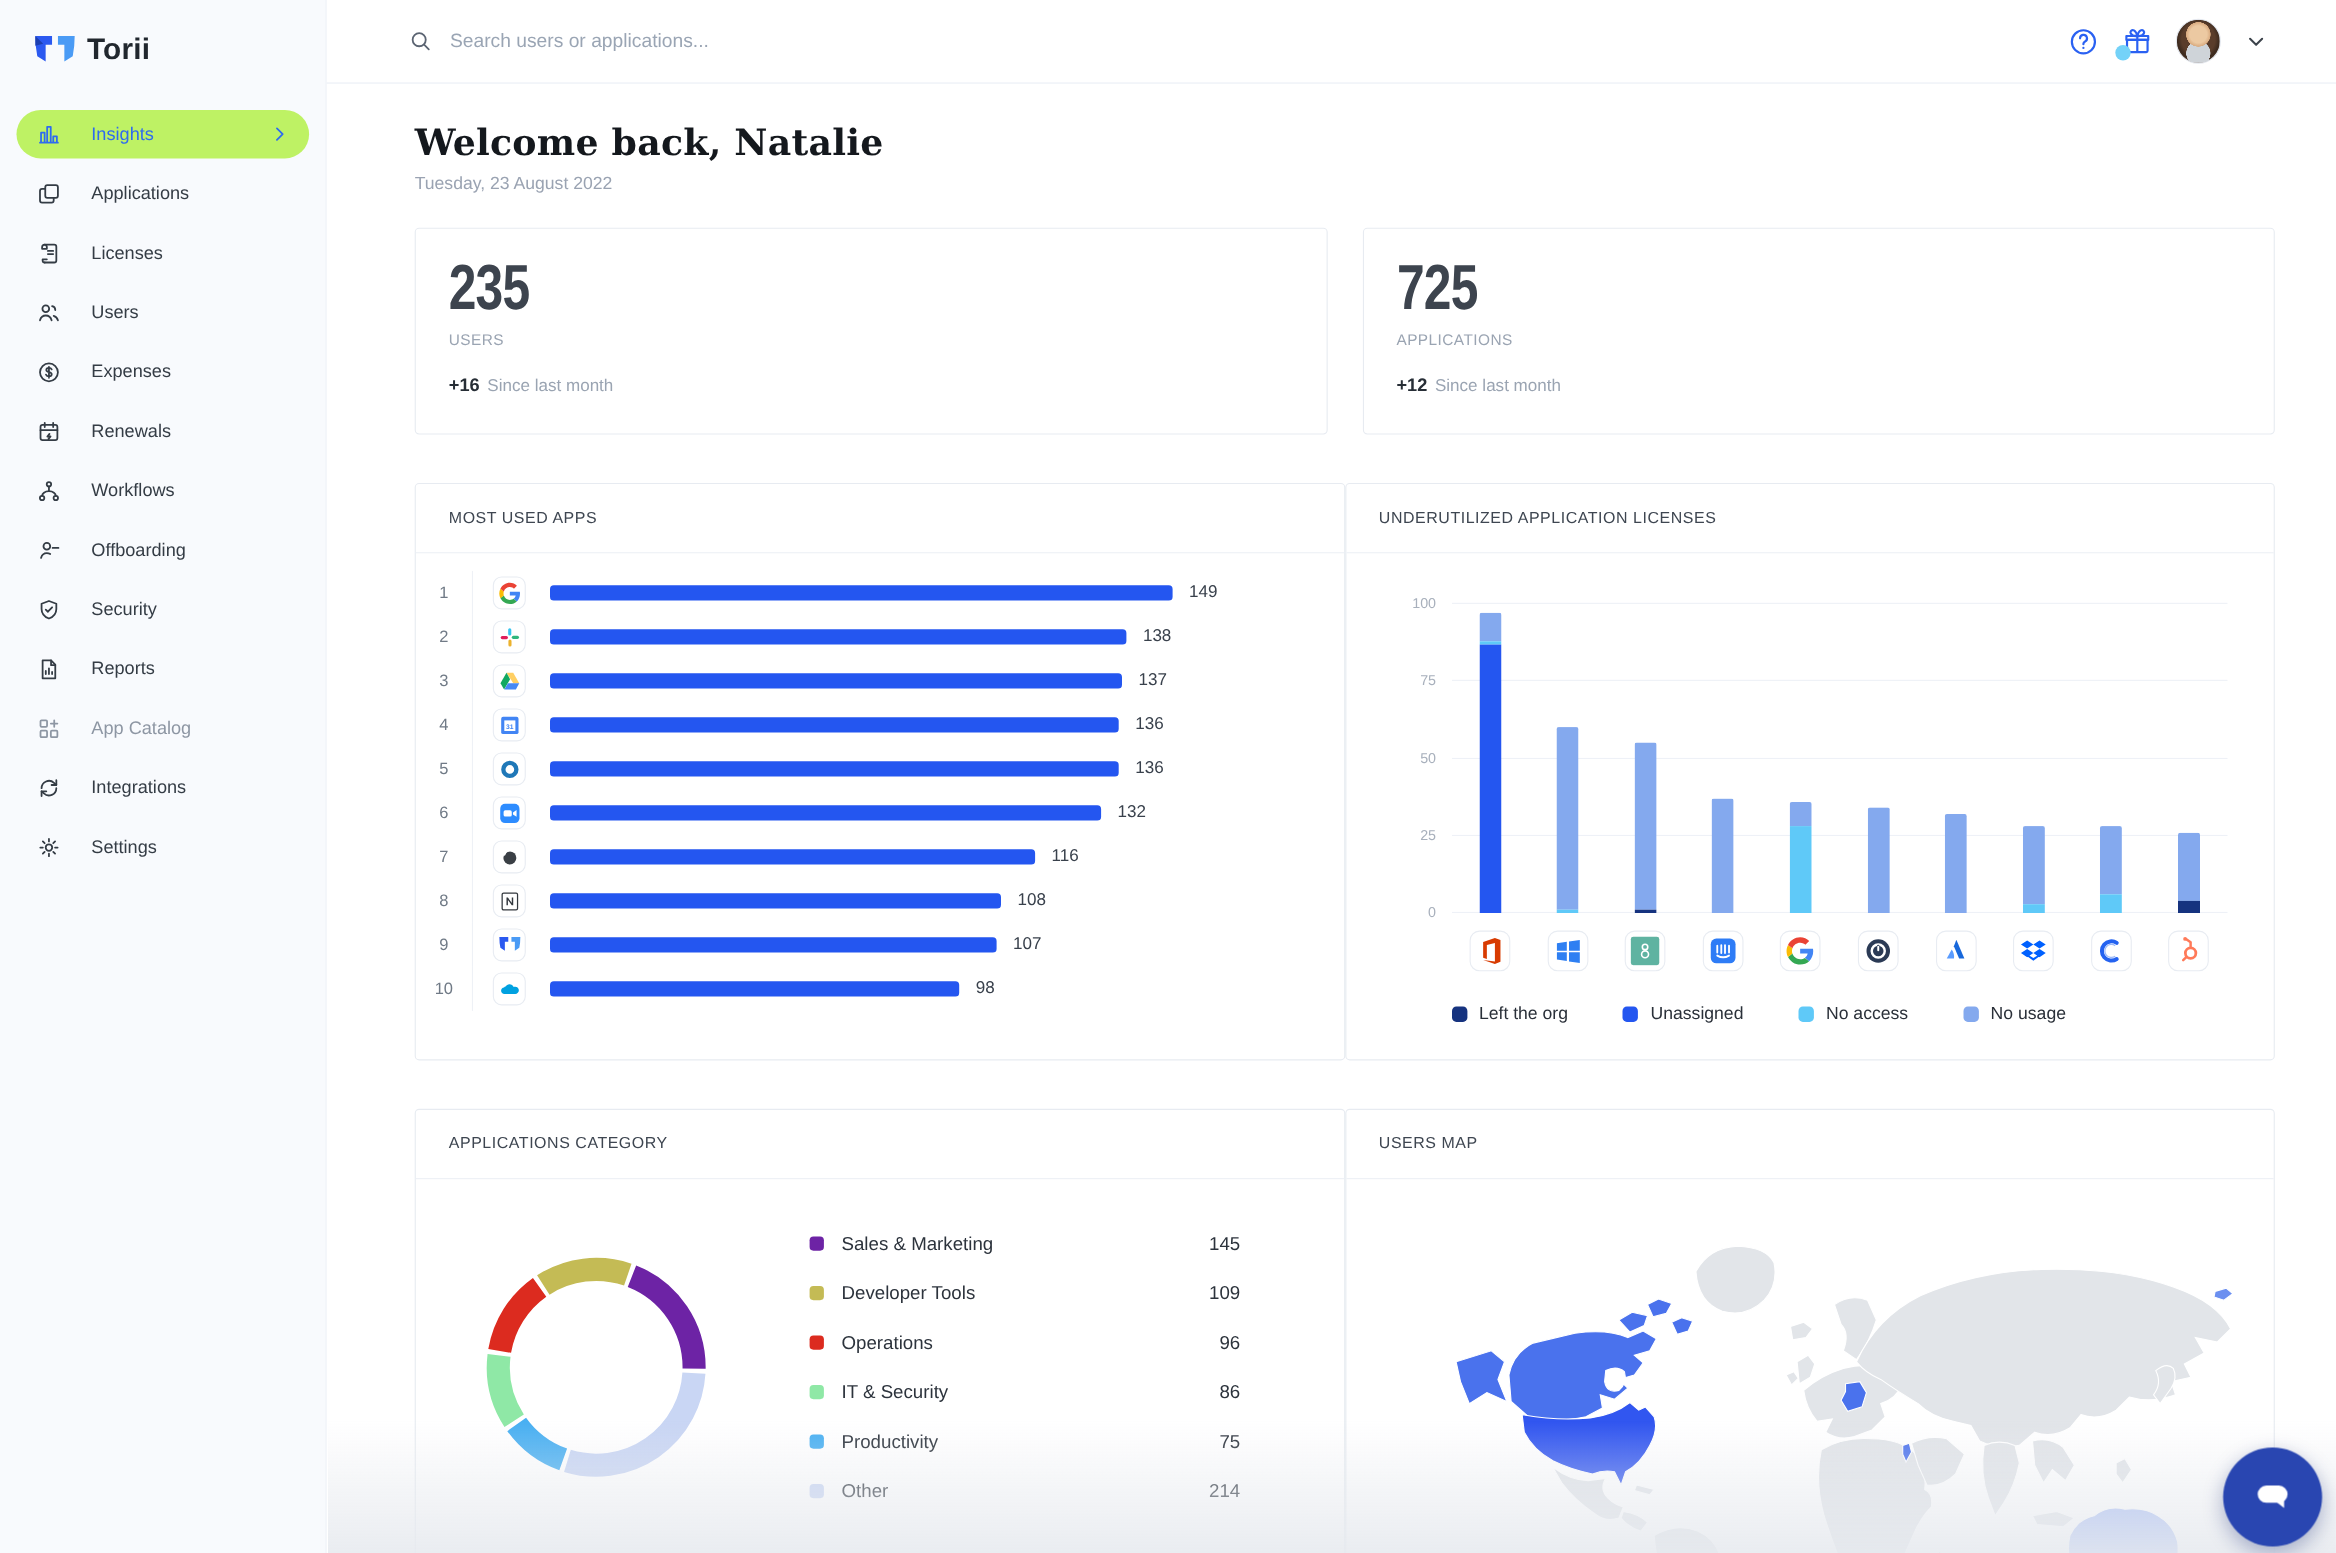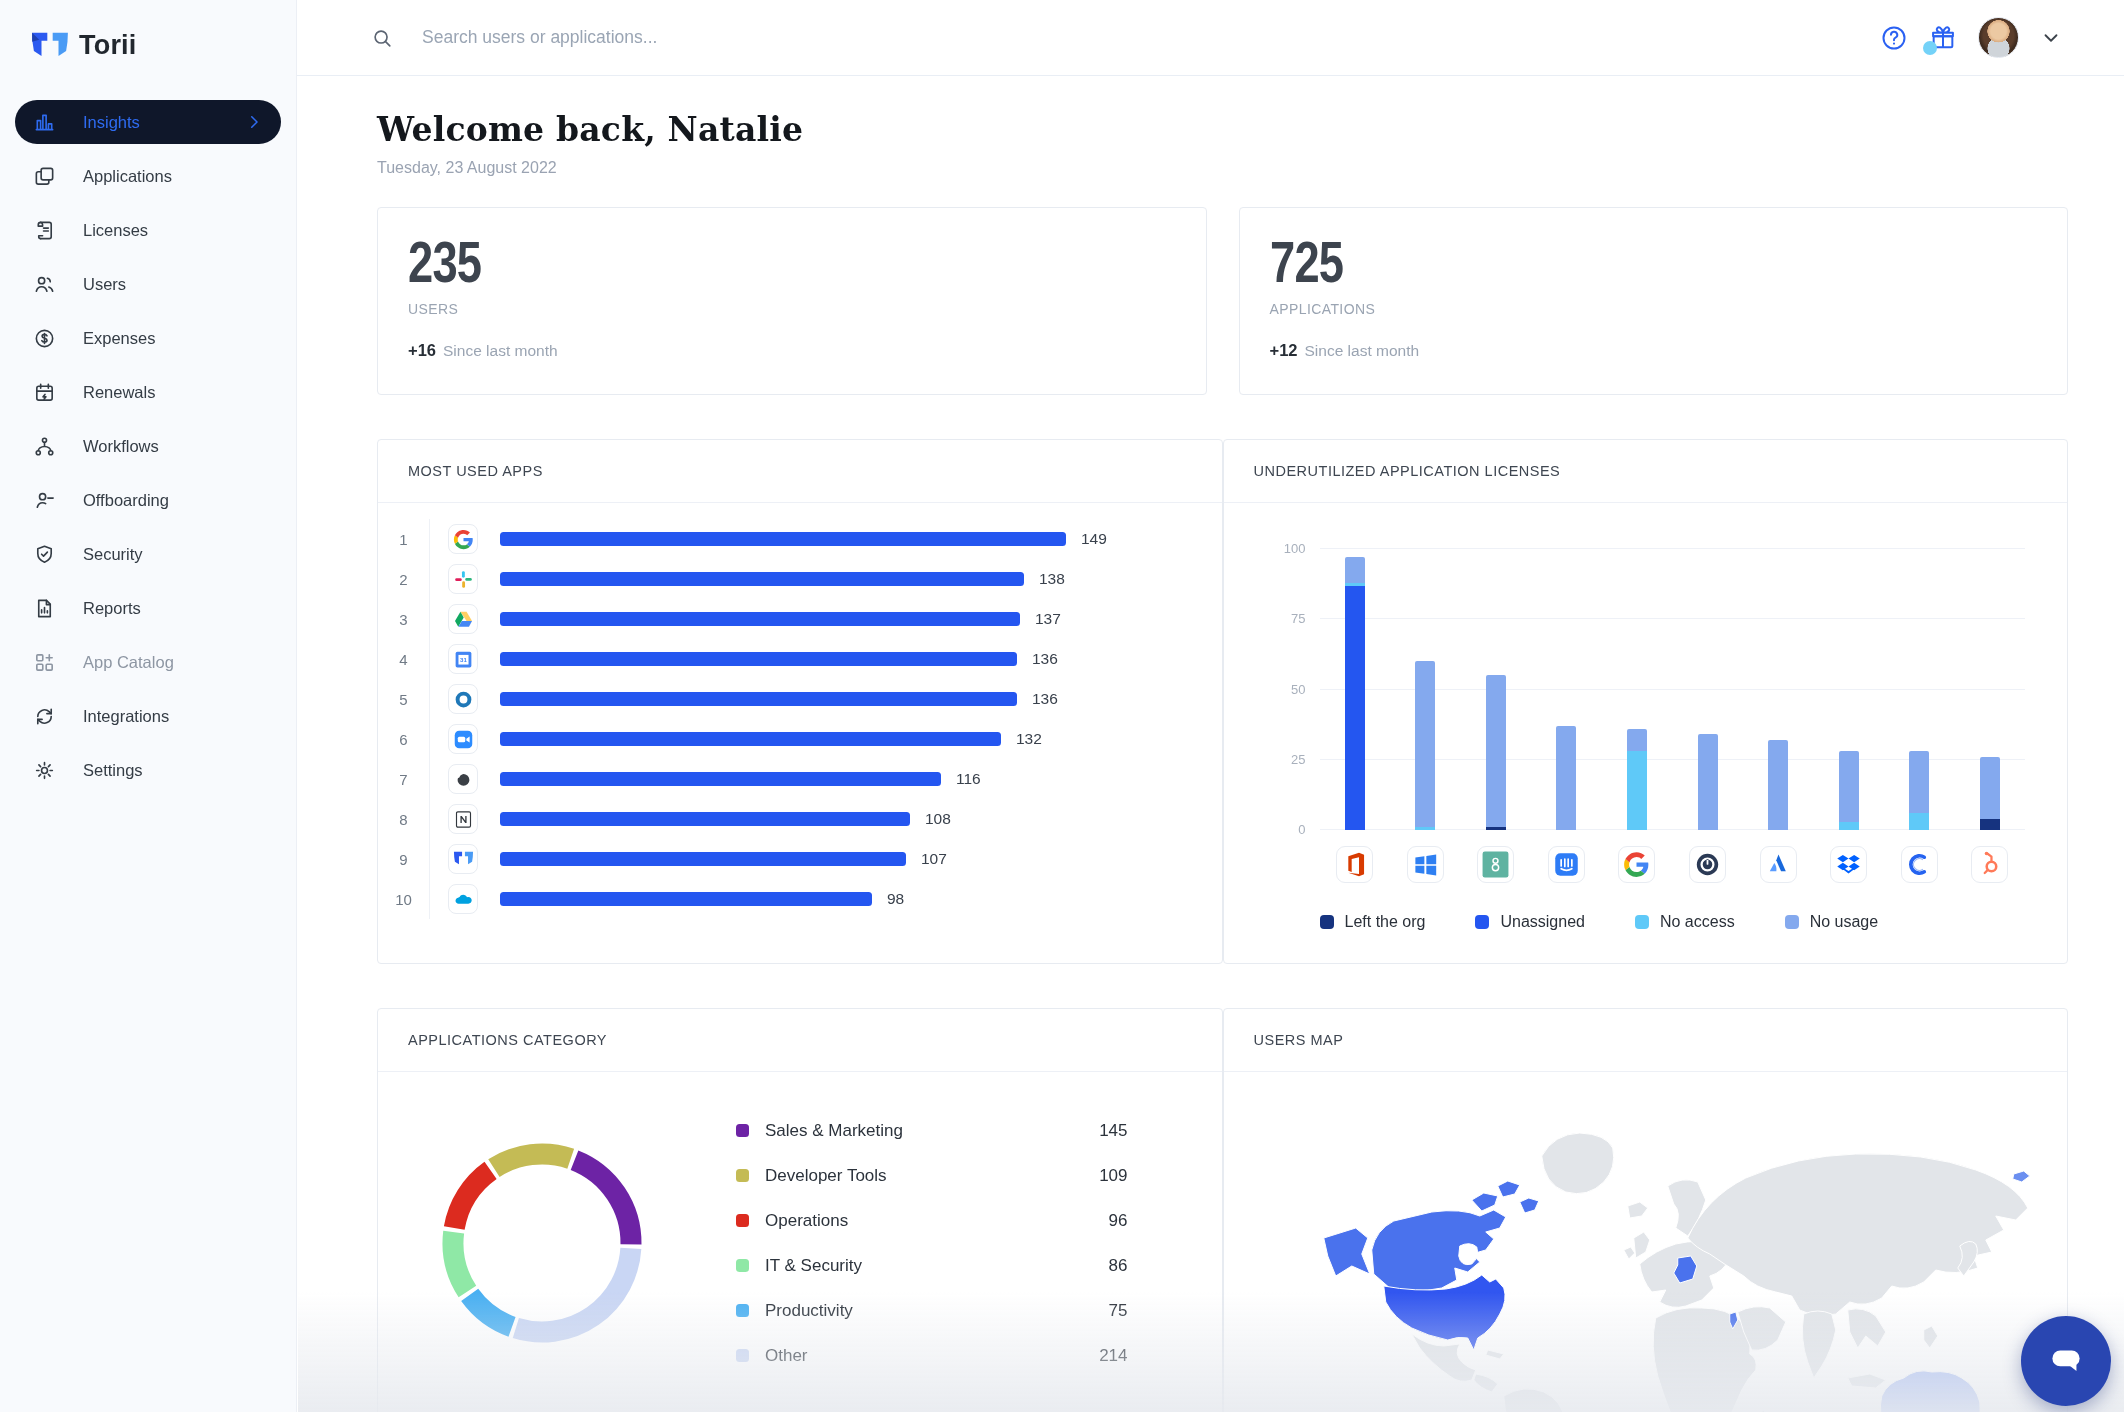--- a/index.html
+++ b/index.html
@@ -10,28 +10,28 @@
   
   .sidebar{width:297px;background:#f8fafd;border-right:1px solid #eceff5;flex:none;}
   .logo-row{display:flex;gap:9px;padding:30px 0 0 30px;margin-bottom:36px;}
   .logo-mark{width:40px;height:34px;}
   .logo-text{font-size:27px;font-weight:bold;color:#21272e;letter-spacing:.2px;}
   .nav{padding:0 15px;display:flex;flex-direction:column;gap:10px;}
   .nav-item{display:flex;align-items:center;gap:27px;height:44px;padding:0 18px;border-radius:26px;
     color:#343c45;font-size:16.5px;cursor:pointer;}
   .nav-item .nicon{width:23px;height:23px;flex:none;display:flex;}
   .nav-item .nicon svg{width:100%;height:100%;}
-  .nav-item.active{background:#0f172a;color:#2e6bf0;}
+  .nav-item.active{background:#bef264;color:#2e6bf0;}
   .nav-item.muted{color:#8d96a3;}
   .nav-item .chev{margin-left:auto;width:18px;height:18px;}
 
   
   .main{flex:1;position:relative;background:#fff;min-width:0;}
   .topbar{height:76px;border-bottom:1px solid #e9eef5;display:flex;align-items:center;padding:0 62px 0 74px;}
-  .search{display:flex;align-items:center;gap:27px;flex:1;}
+  .search{display:flex;align-items:flex-start;gap:14px;flex:1;}
   .search svg{width:22px;height:22px;flex:none;}
   .search input{border:none;outline:none;font-size:17.5px;color:#39414c;width:600px;background:transparent;
     font-family:"Liberation Sans",sans-serif;}
   .search input::placeholder{color:#9aa5b4;}
   .top-icons{display:flex;align-items:center;gap:21px;}
   .tb-icon{width:28px;height:28px;position:relative;cursor:pointer;display:flex;}
   .tb-icon svg{width:100%;height:100%;}
   .gift-dot{position:absolute;left:-6px;bottom:-3px;width:14px;height:14px;border-radius:50%;background:#74d2f8;}
   .avatar{width:41px;height:41px;border-radius:50%;cursor:pointer;flex:none;border:1px solid #e3e7ee;
     background:

